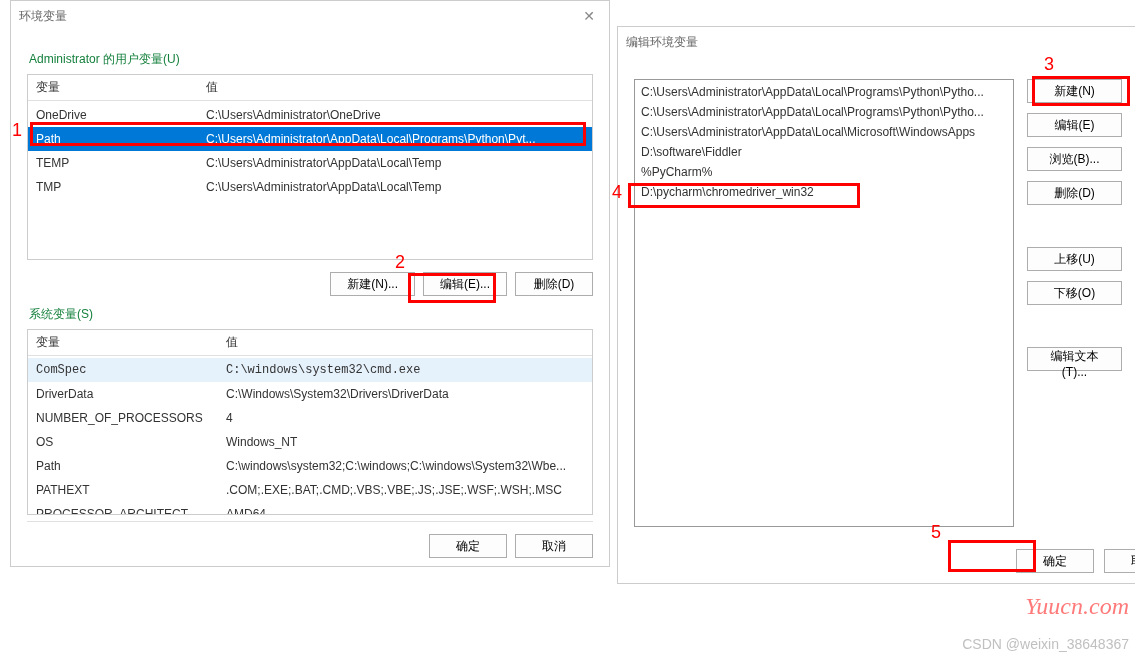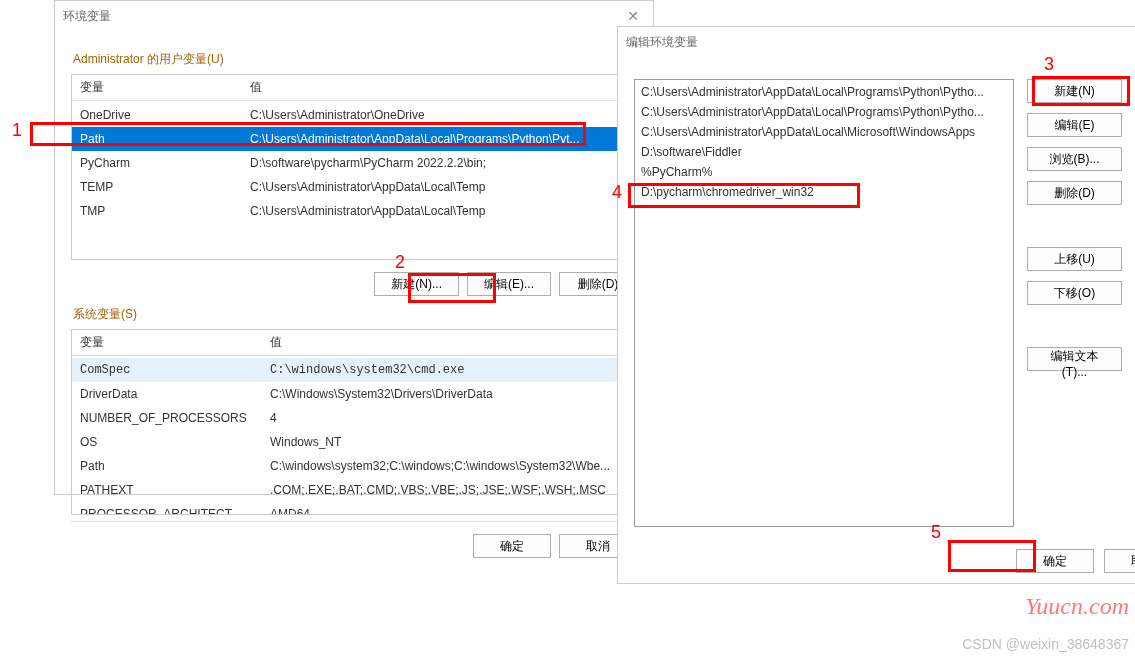--- a/index.html
+++ b/index.html
@@ -10,38 +10,38 @@
       position: relative;
       width: 1135px;
       height: 658px;
       color: #333;
     }
     .dialog {
       position: absolute;
       background: #fff;
       border: 1px solid #ccc;
     }
-    .dialog1 { left: 10px; top: 0; width: 600px; height: 495px; margin-left: 44px; }
+    .dialog1 { left: 10px; top: 0; width: 600px; height: 567px; }
     .dialog2 { left: 617px; top: 26px; width: 582px; height: 558px; }
     .titlebar {
       height: 30px;
       display: flex;
       align-items: center;
       justify-content: space-between;
       padding: 0 8px;
       color: #666;
     }
     .close-x {
       font-size: 14px;
       color: #888;
       cursor: pointer;
       padding: 2px 6px;
     }
     .dialog-body { padding: 10px 16px; }
-    .section-label { margin: 10px 0 6px 2px; color: #a16207; }
+    .section-label { margin: 10px 0 6px 2px; color: #15803d; }
     .table-container {
       border: 1px solid #ccc;
       width: 100%;
     }
     .table-header {
       display: flex;
       background: #fff;
       border-bottom: 1px solid #e0e0e0;
       font-weight: normal;
     }
@@ -126,24 +126,20 @@
       <div class="table-body">
         <div class="table-row">
           <div class="td col1">OneDrive</div>
           <div class="td col2">C:\Users\Administrator\OneDrive</div>
         </div>
         <div class="table-row row-selected">
           <div class="td col1">Path</div>
           <div class="td col2">C:\Users\Administrator\AppData\Local\Programs\Python\Pyt...</div>
         </div>
         <div class="table-row">
-          <div class="td col1">PyCharm</div>
-          <div class="td col2">D:\software\pycharm\PyCharm 2022.2.2\bin;</div>
-        </div>
-        <div class="table-row">
           <div class="td col1">TEMP</div>
           <div class="td col2">C:\Users\Administrator\AppData\Local\Temp</div>
         </div>
         <div class="table-row">
           <div class="td col1">TMP</div>
           <div class="td col2">C:\Users\Administrator\AppData\Local\Temp</div>
         </div>
       </div>
     </div>
 

